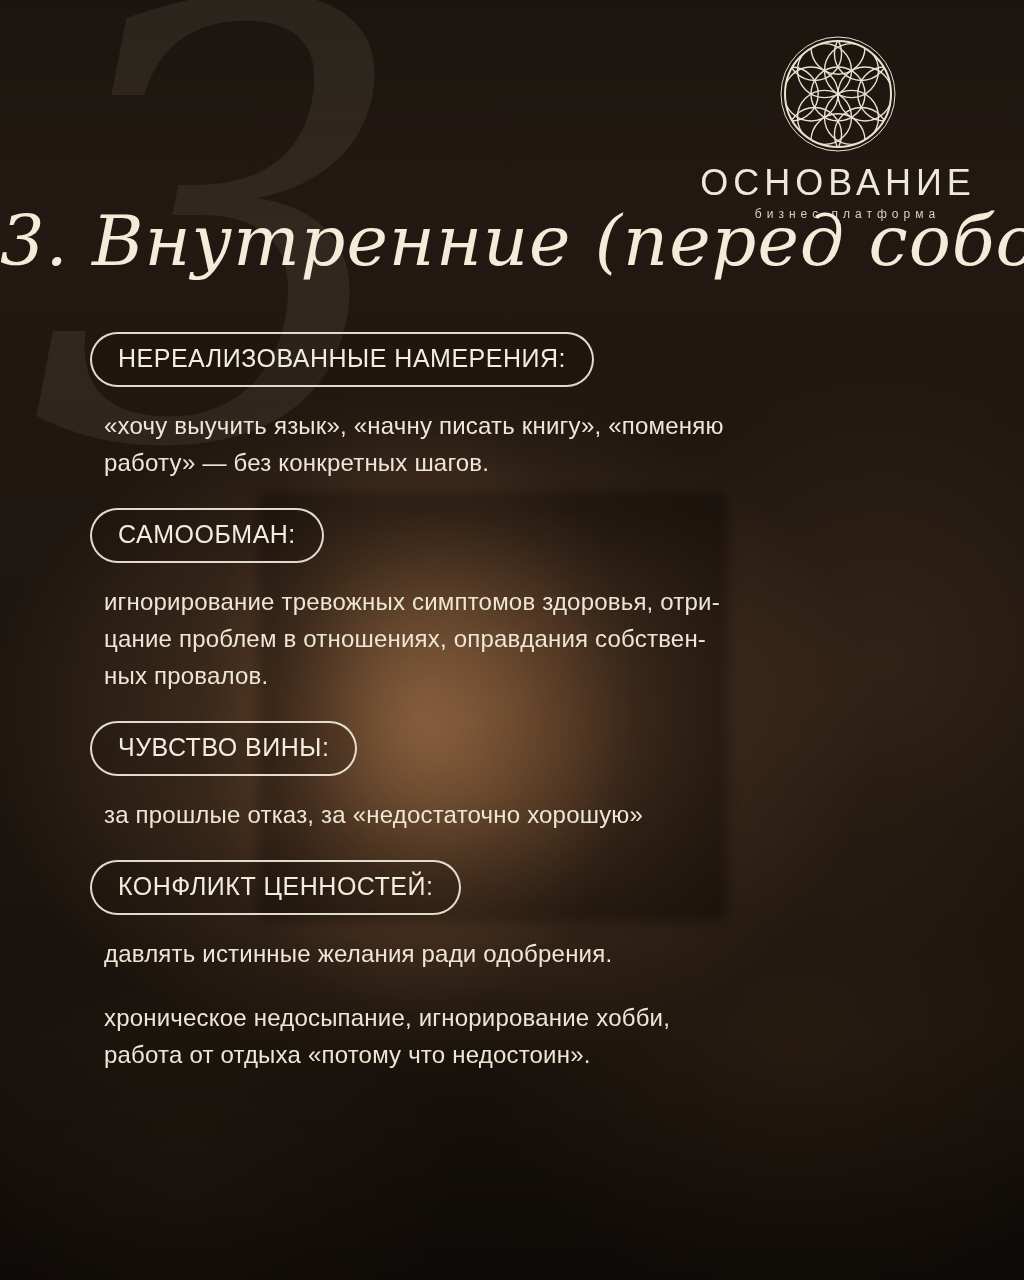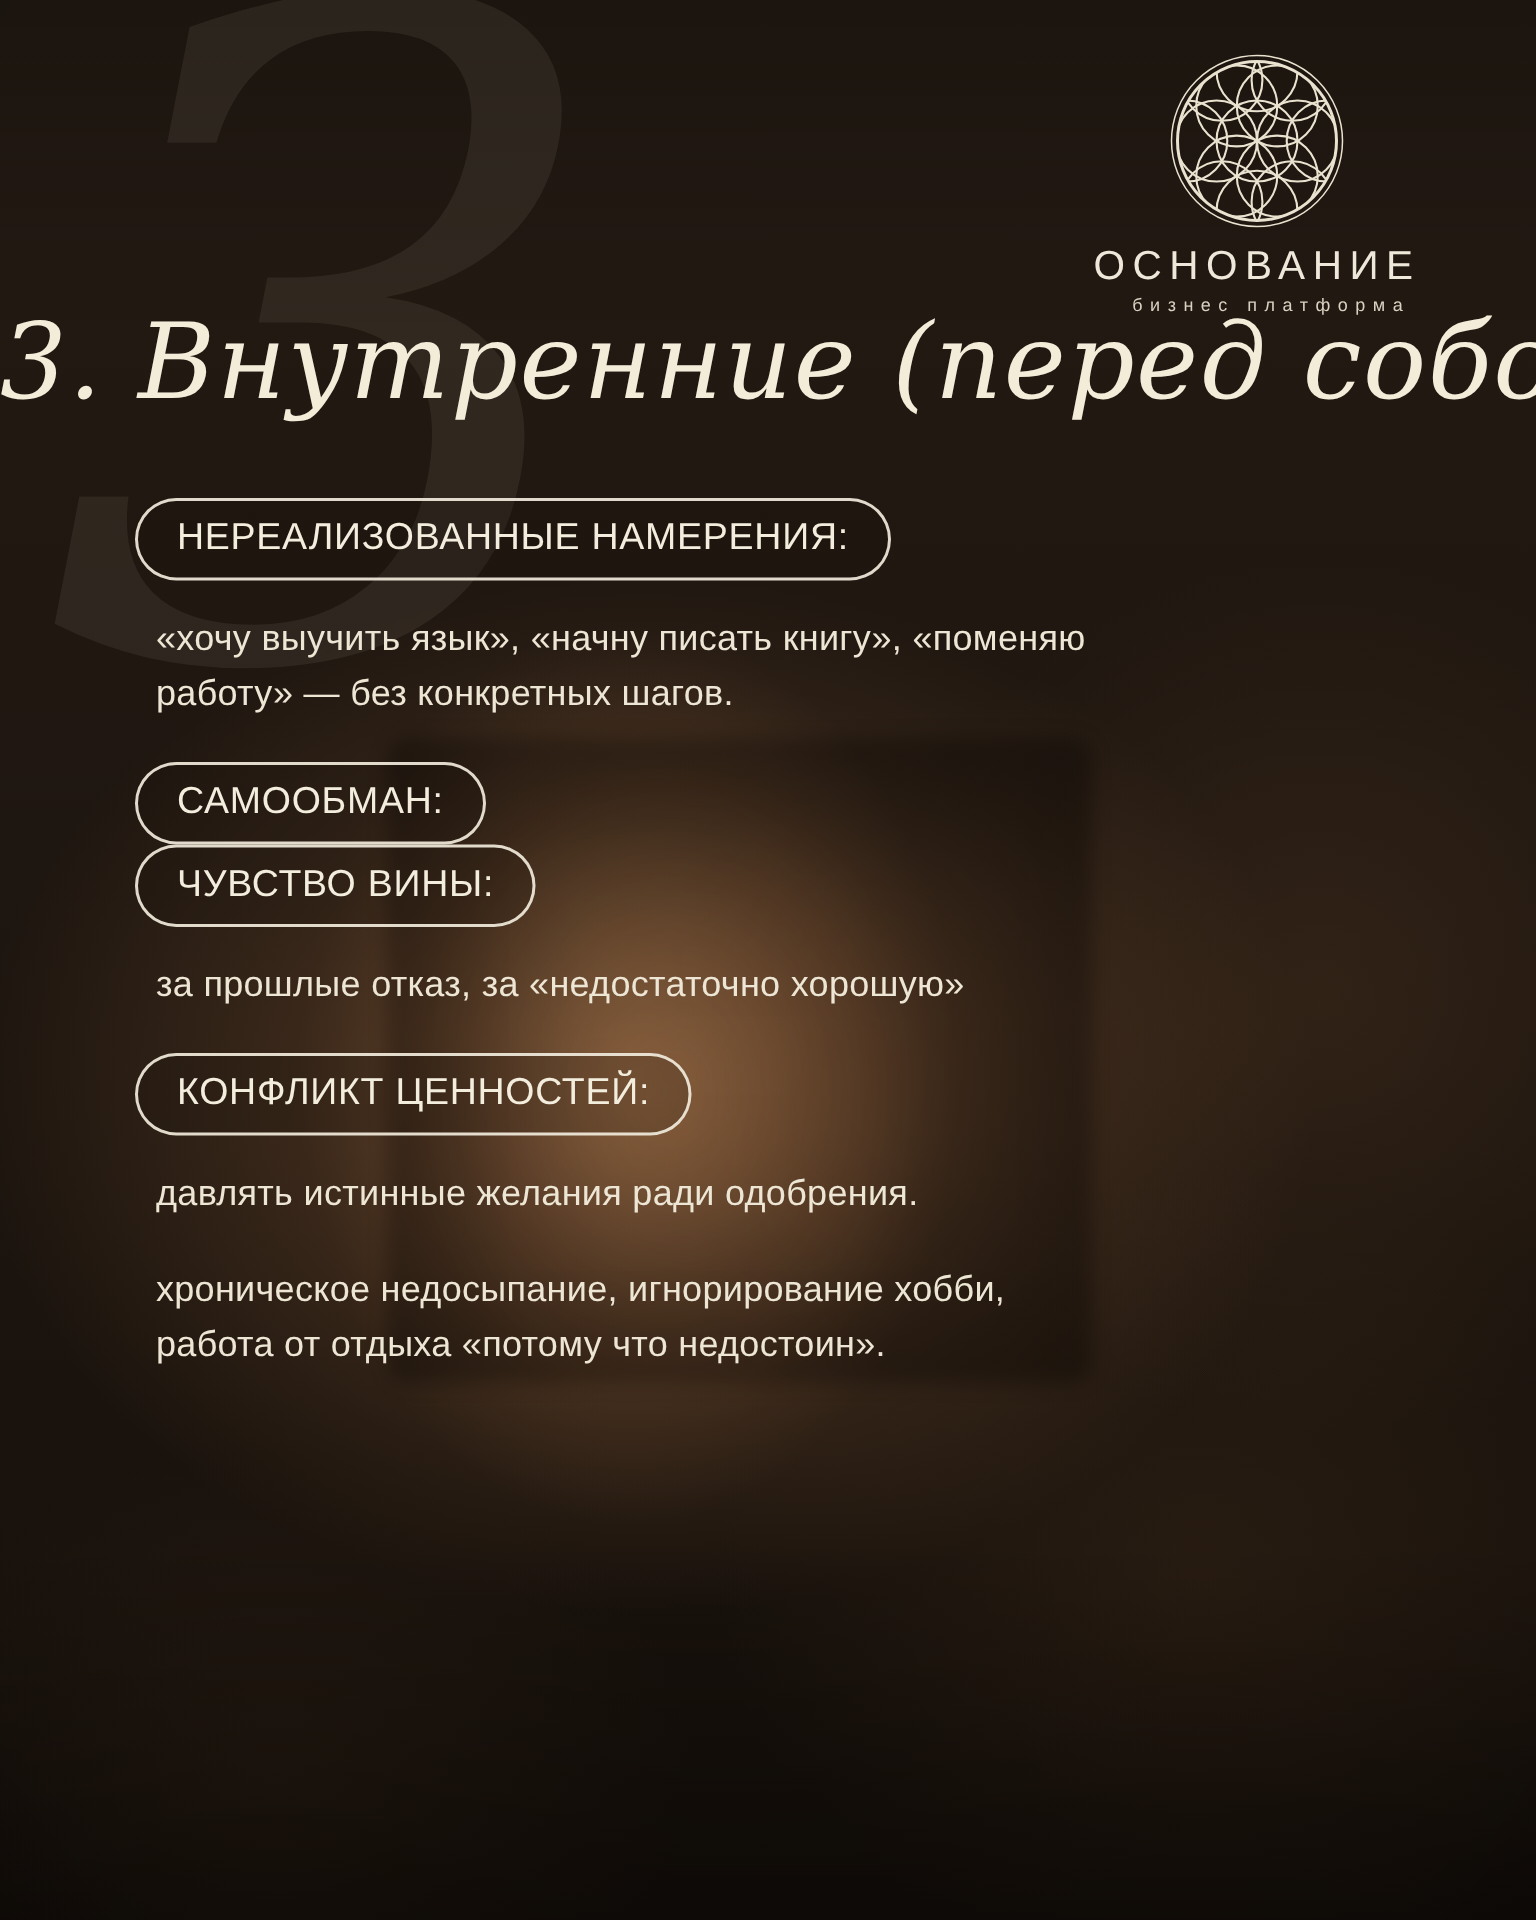--- a/index.html
+++ b/index.html
@@ -41,21 +41,21 @@
     user-select:none;
   }
   
   .logo{
     position:absolute;top:34px;right:56px;width:260px;
     display:flex;flex-direction:column;align-items:center;
   }
   .logo svg{display:block;}
   .brand-name{
     margin-top:8px;
-    font-size:27px;letter-spacing:5px;font-weight:400;
+    font-size:36px;letter-spacing:5px;font-weight:400;
     color:#eee8da;white-space:nowrap;
   }
   .brand-tagline{
     margin-top:3px;
     font-size:12px;letter-spacing:5px;
     color:#d9d1c1;white-space:nowrap;margin-left:19px;
   }
   
   .title{
     position:absolute;top:186px;left:0;width:100%;
@@ -138,20 +138,25 @@
   <div class="section">
     <div class="pill">НЕРЕАЛИЗОВАННЫЕ НАМЕРЕНИЯ:</div>
     <div class="section-text">
           <div class="line">«хочу выучить язык», «начну писать книгу», «поменяю</div>
           <div class="line">работу» — без конкретных шагов.</div>
         </div>
   </div>
 
   <div class="section">
     <div class="pill">САМООБМАН:</div>
+    <div class="section-text">
+          <div class="line">игнорирование тревожных симптомов здоровья, отри-</div>
+          <div class="line">цание проблем в отношениях, оправдания собствен-</div>
+          <div class="line">ных провалов.</div>
+        </div>
   </div>
 
   <div class="section">
     <div class="pill">ЧУВСТВО ВИНЫ:</div>
     <div class="section-text">
           <div class="line">за прошлые отказ, за «недостаточно хорошую»</div>
         </div>
   </div>
 
   <div class="section">

